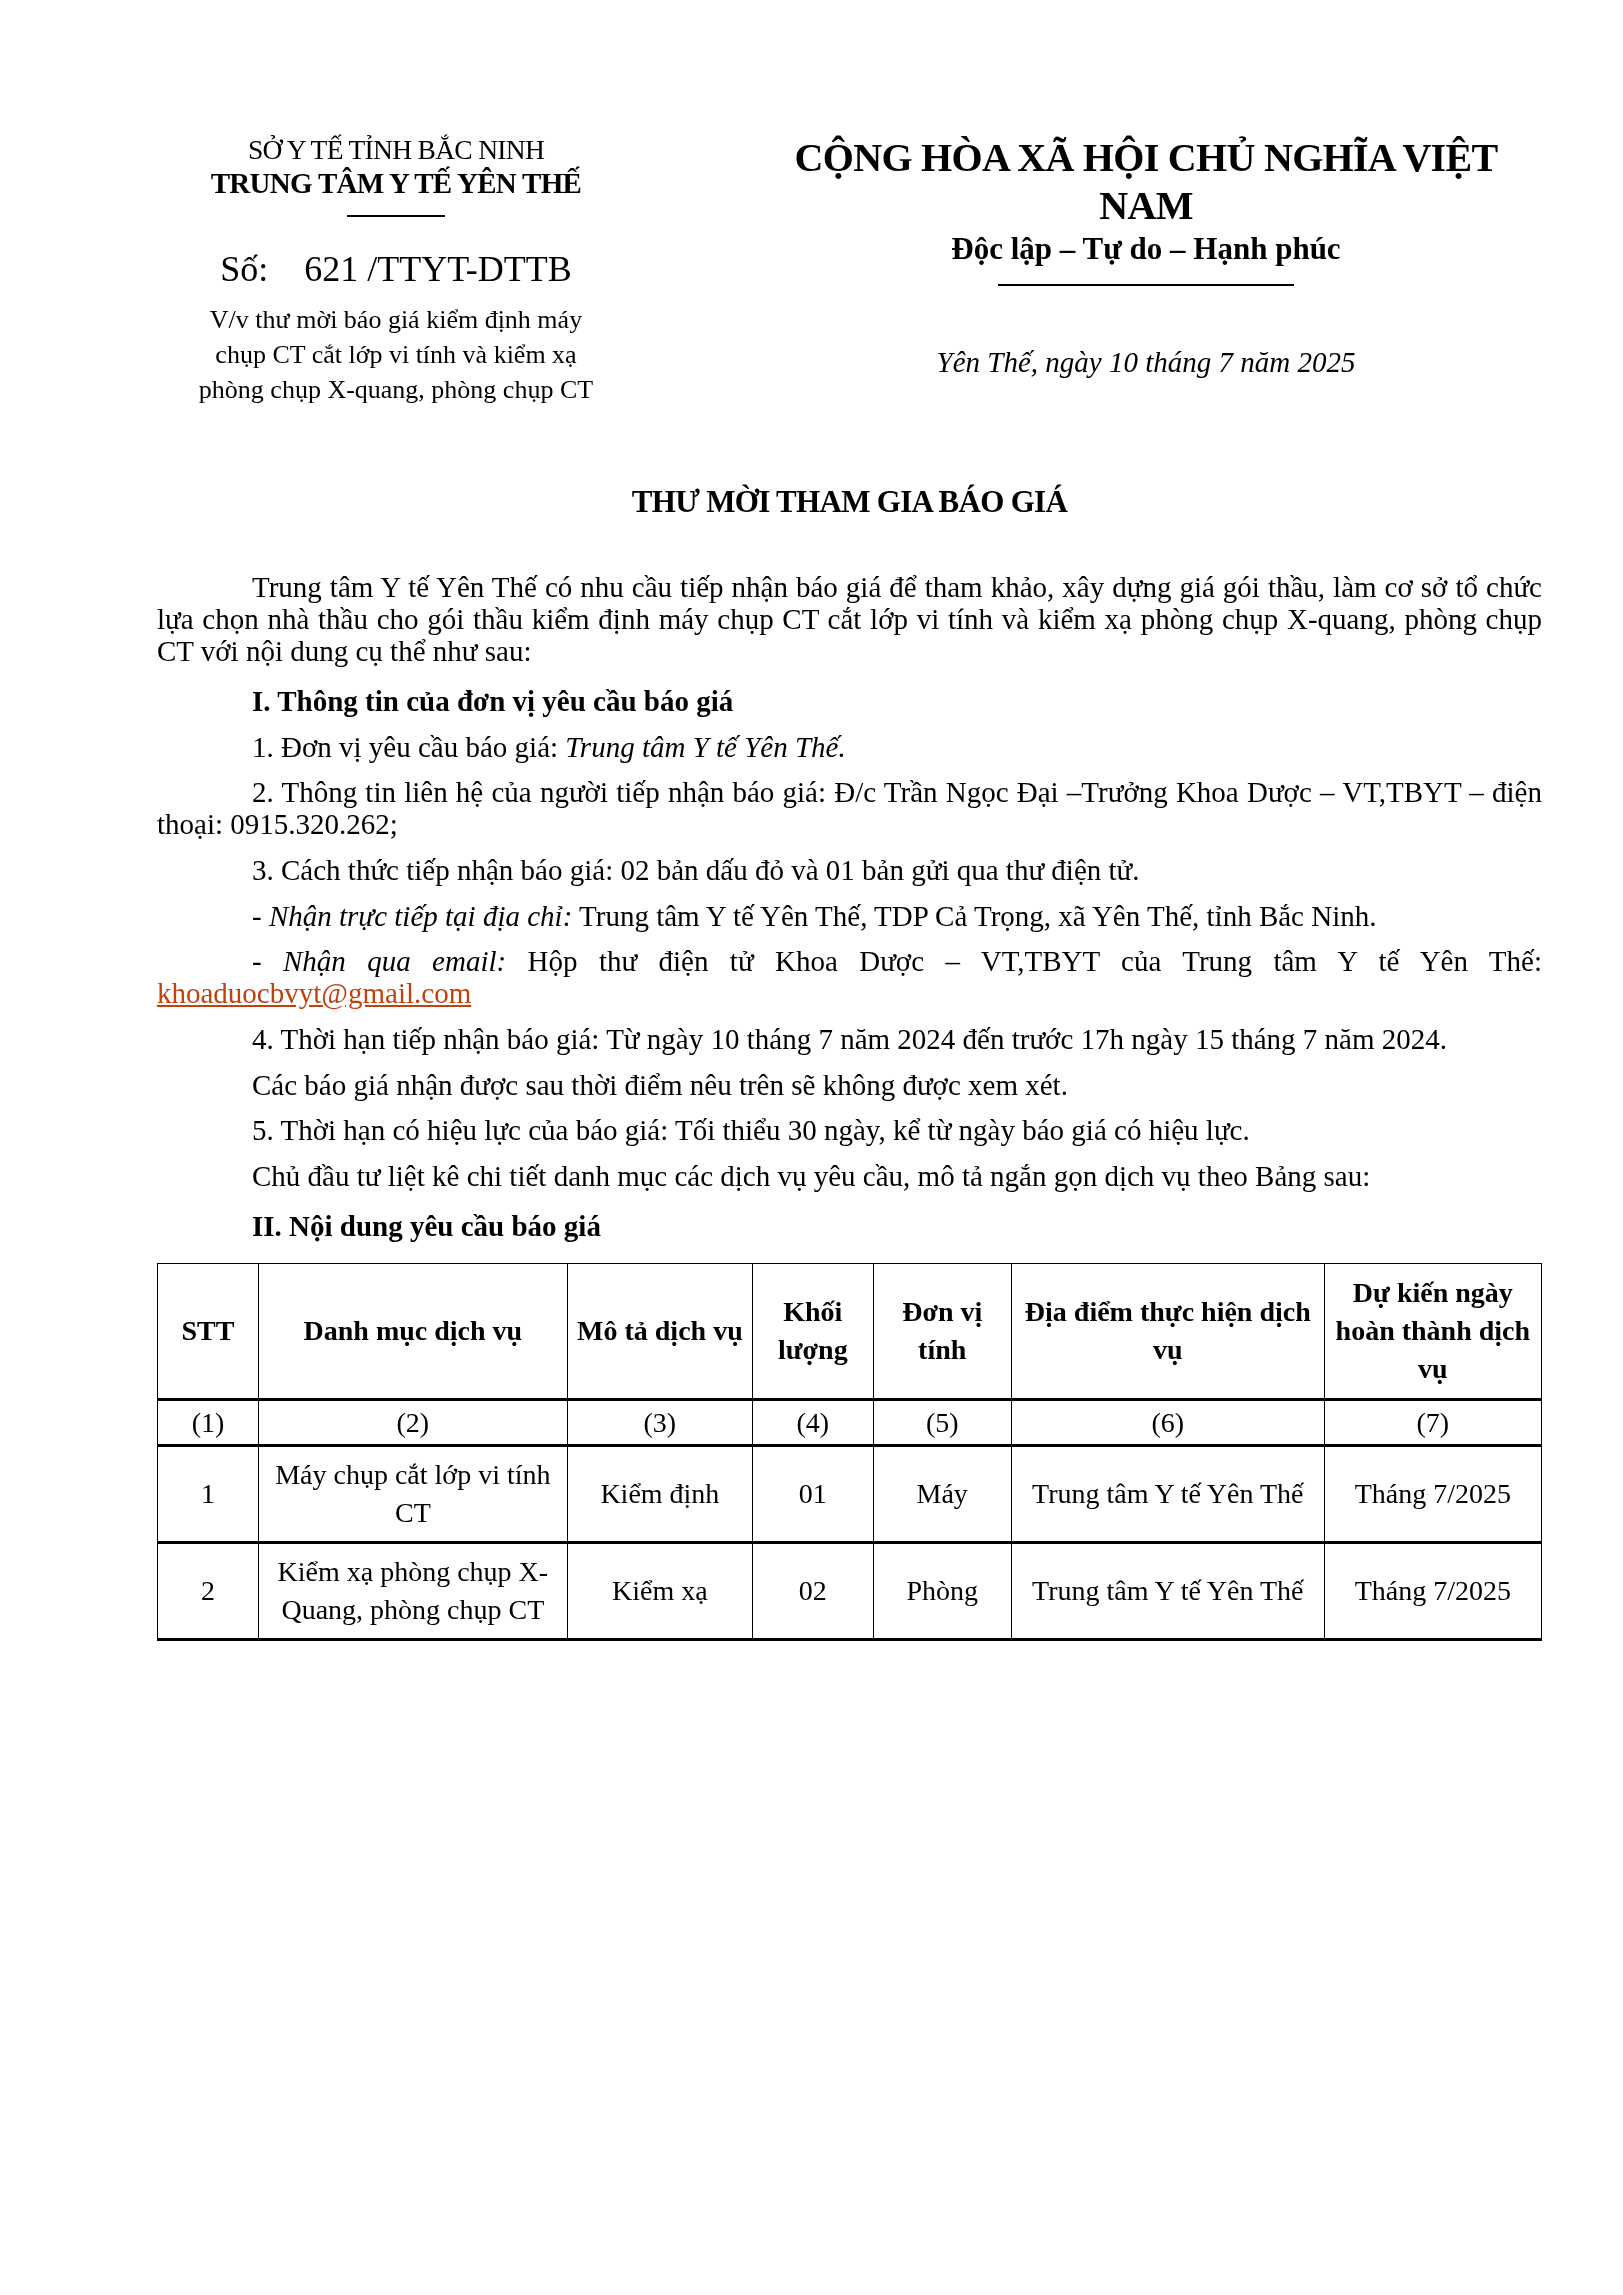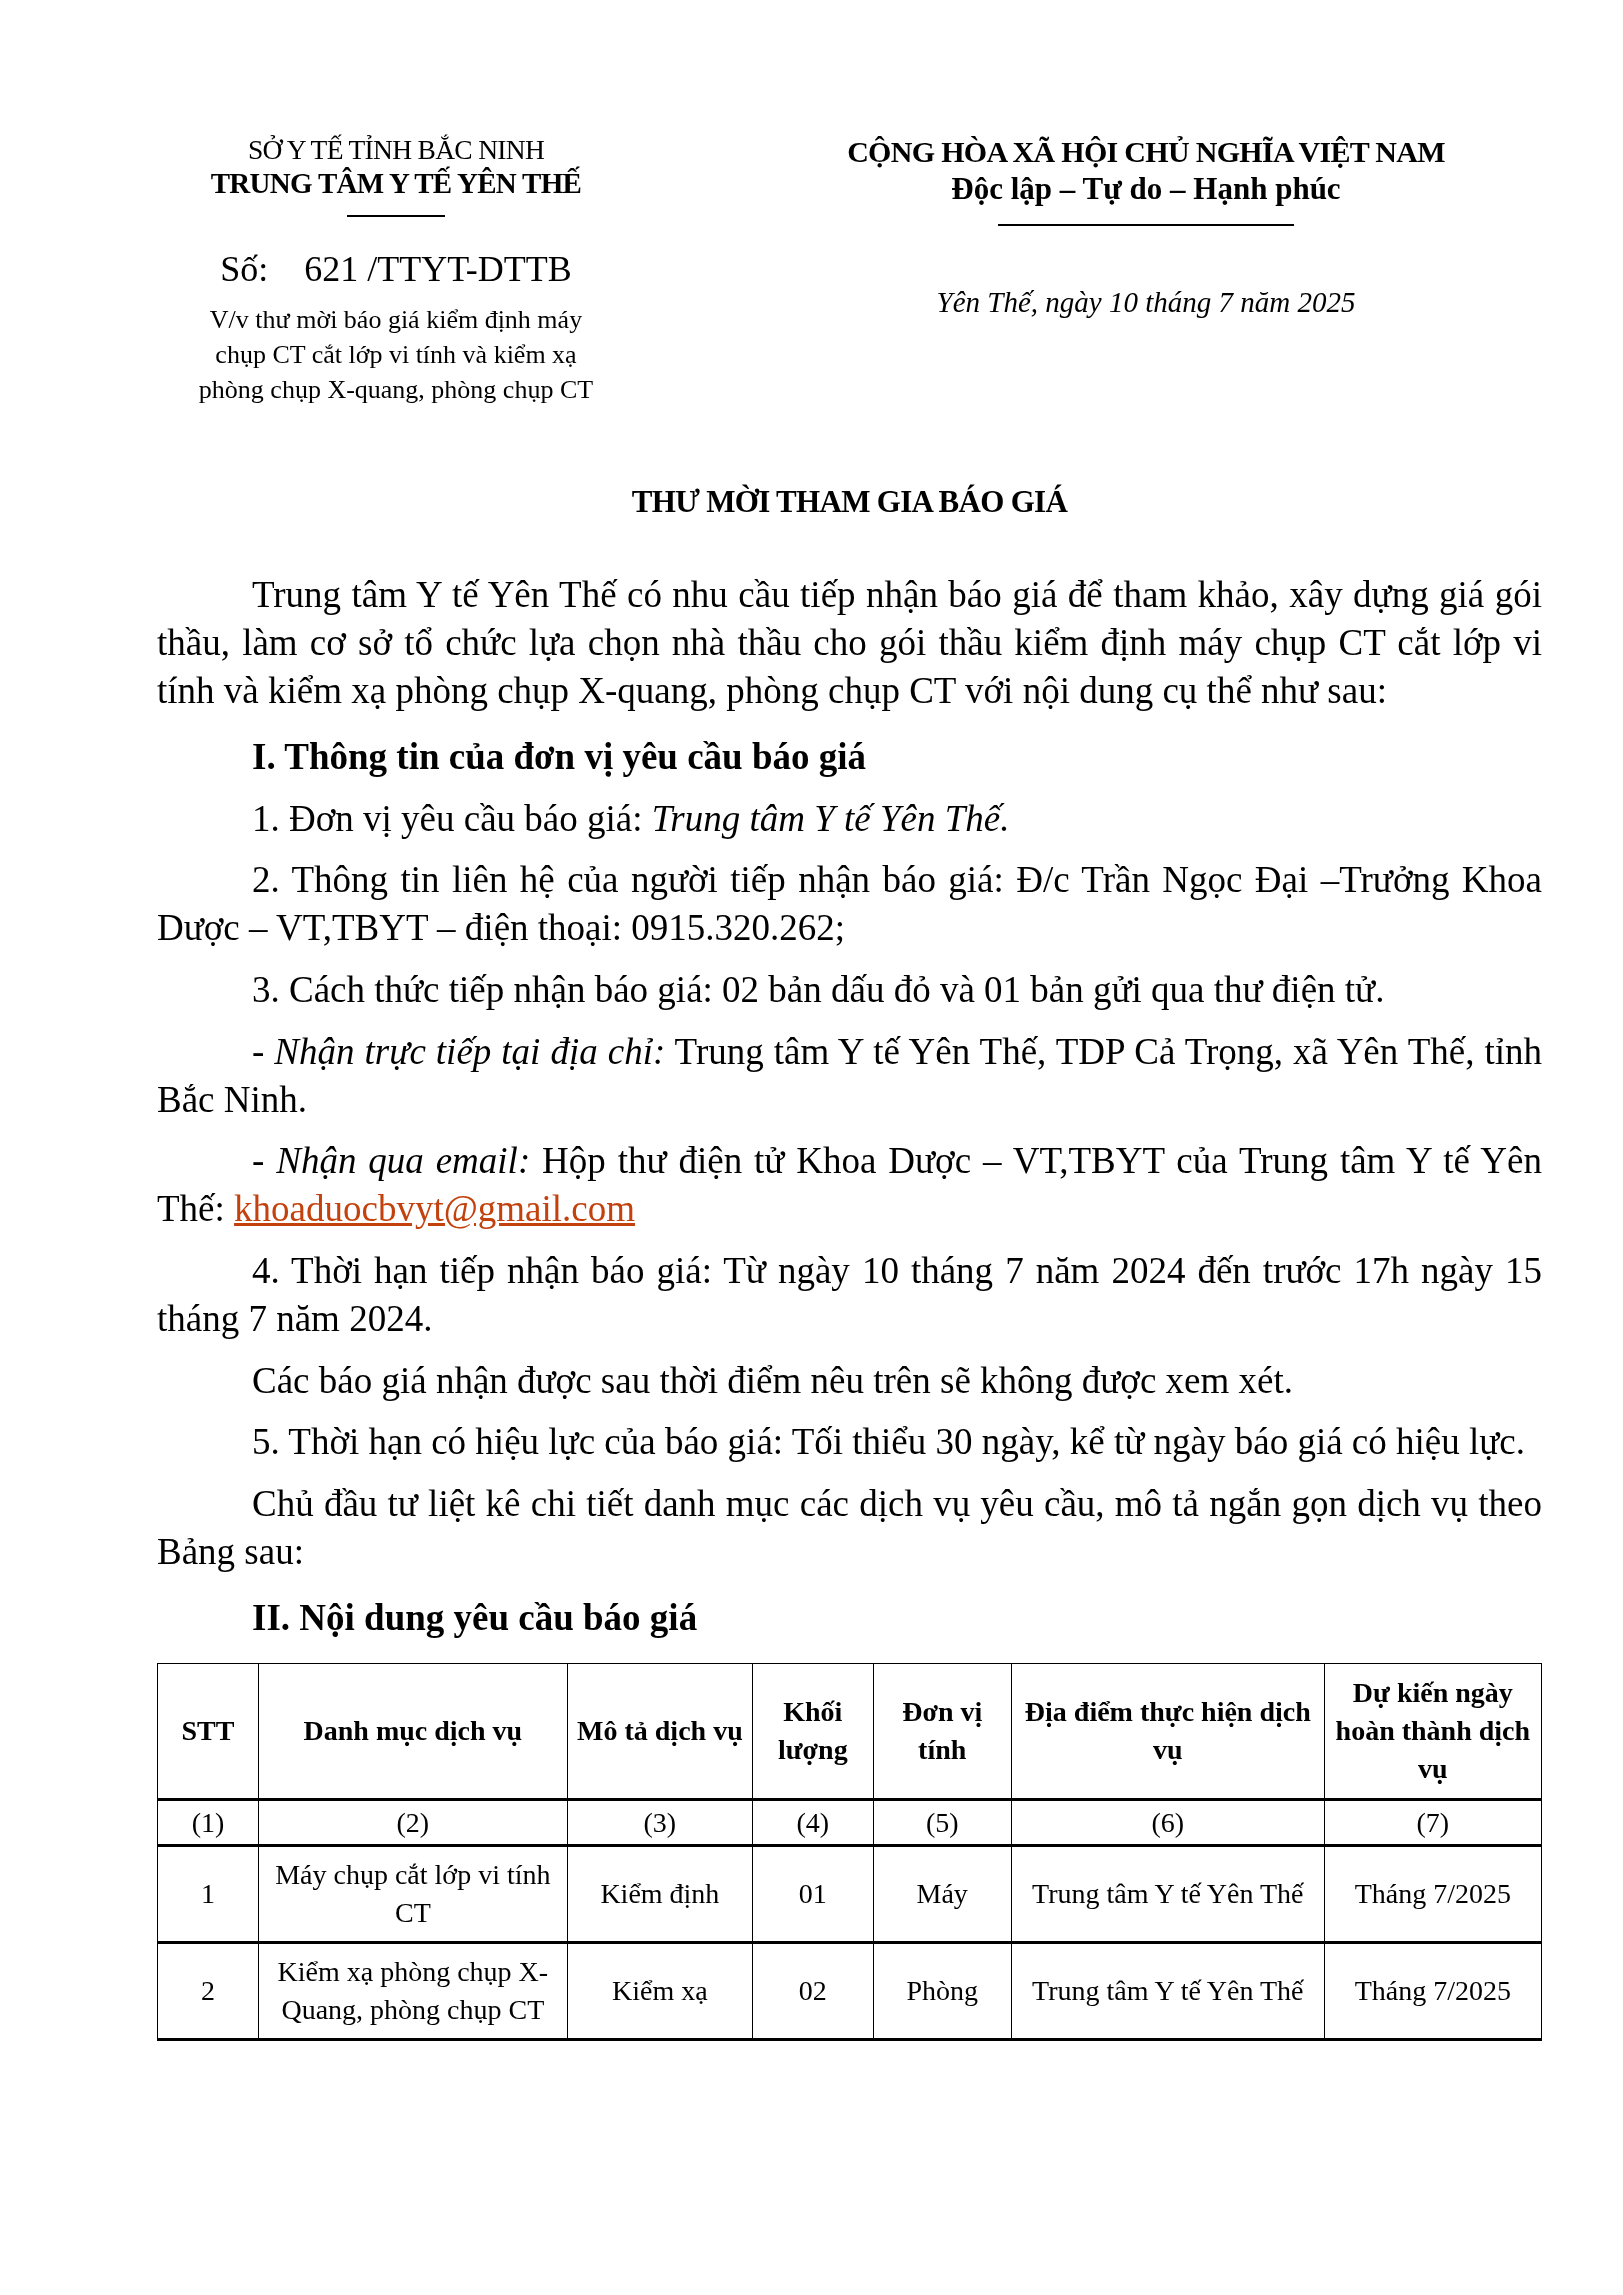--- a/index.html
+++ b/index.html
@@ -17,31 +17,31 @@
   }
   
   .header-row { display: flex; justify-content: space-between; align-items: flex-start; }
   .header-left  { width: 478px; text-align: center; }
   .header-right { width: 792px; text-align: center; }
   .org-parent { font-size: 27.5px; line-height: 1.18; letter-spacing: -0.7px; }
   .org-name   { font-size: 29px; font-weight: bold; line-height: 1.18; letter-spacing: -0.7px; }
   .rule-left  { width: 98px; border: 0; border-top: 2.6px solid #000; margin: 14.4px auto 31px auto; }
   .doc-number { font-size: 36px; white-space: pre-wrap; margin-bottom: 11.8px; }
   .doc-subject { font-size: 26px; line-height: 1.35; max-width: 402px; margin: 0 auto; }
-  .motto-line1 { font-size: 30px; font-weight: bold; line-height: 1.2; letter-spacing: -0.7px; }
+  .motto-line1 { font-size: 40px; font-weight: bold; line-height: 1.2; letter-spacing: -0.7px; }
   .motto-line2 { font-size: 31px; font-weight: bold; line-height: 1.2; }
   .rule-right { width: 296px; border: 0; border-top: 2.6px solid #000; margin: 17px auto 0 auto; }
   .date-line { font-size: 29px; font-style: italic; margin-top: 60px; }
   
   .doc-title { text-align: center; font-size: 31px; font-weight: bold; margin-top: 77px; letter-spacing: -0.7px; }
   .doc-salutation { text-align: center; font-size: 29px; font-weight: bold; margin-top: 58px; }
   
   .doc-body { margin-top: 51px; }
   .para {
-    font-size: 37px; line-height: 48px;
+    font-size: 29px; line-height: 32px;
     text-align: justify; text-indent: 95px;
     margin: 13.7px 0;
   }
   .para.heading { font-weight: bold; text-align: left; margin: 17.7px 0 13.7px 0; }
   .italic { font-style: italic; }
   a.email-link { color: #c2410c; text-decoration: underline; }
   
   table.services {
     border-collapse: collapse;
     width: 100%;

